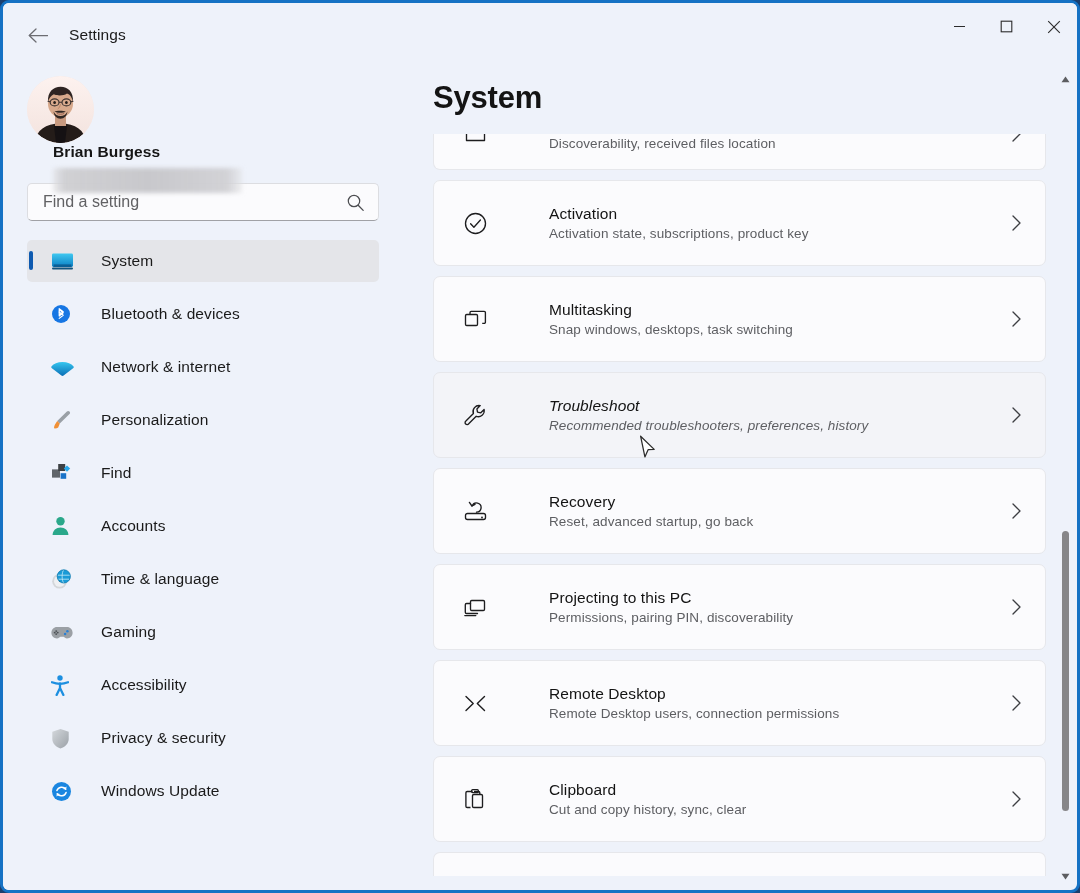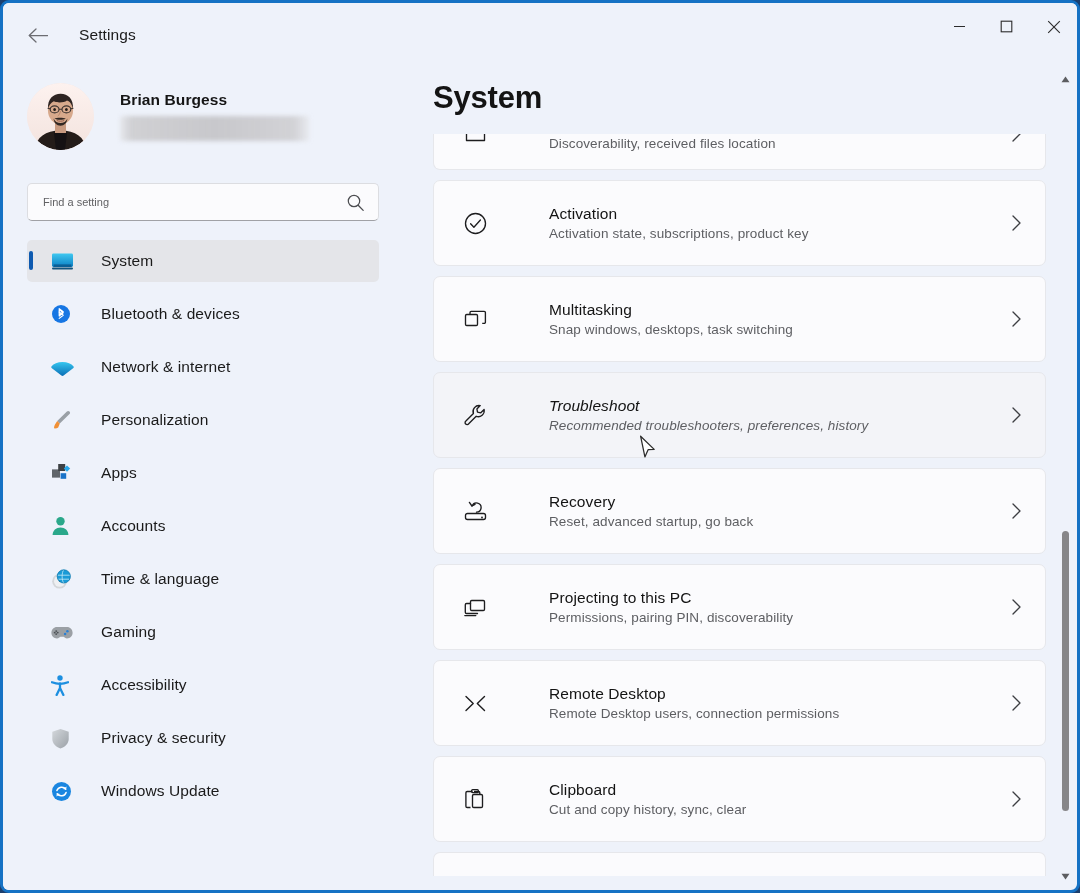--- a/index.html
+++ b/index.html
@@ -36,21 +36,21 @@
     align-items: center;
   }
   .back-btn {
     width: 34px; height: 34px;
     margin-left: 17px;
     display: flex; align-items: center; justify-content: center;
     border-radius: 5px;
   }
   .back-btn svg { display: block; }
   .app-title {
-    margin-left: 25px;
+    margin-left: 15px;
     font-size: 15.5px;
     color: #1b1b1b;
     letter-spacing: .1px;
   }
   .win-controls {
     position: absolute;
     right: 0; top: 0;
     height: 47px;
     display: flex;
   }
@@ -64,23 +64,23 @@
   .sidebar {
     position: absolute;
     left: 0; top: 64px;
     width: 413px;
     bottom: 0;
     background: #eef2fa;
     padding-left: 24px;
   }
   .profile {
     display: flex;
-    align-items: center;
     height: 80px;
     margin-top: 9px;
+    flex-direction: column;
   }
   .avatar {
     width: 67px; height: 67px;
     border-radius: 50%;
     overflow: hidden;
     flex: 0 0 auto;
     background: #f6e9e6;
     position: relative;
   }
   .avatar svg { display: block; }
@@ -119,21 +119,21 @@
     display: flex;
     align-items: center;
     padding: 0 13px 0 15px;
   }
   .search-input {
     flex: 1;
     border: none;
     outline: none;
     background: transparent;
     font-family: inherit;
-    font-size: 11px;
+    font-size: 16px;
     color: #15803d;
   }
   .search-input::placeholder { color: #616164; opacity: 1; }
   .search-icon svg { display: block; }
 
   
   .nav { margin-top: 19px; }
   .nav-item {
     position: relative;
     width: 352px;
@@ -443,21 +443,21 @@
       <div class="nav-item">
         <span class="nav-icon">
           <svg width="20" height="20" viewBox="0 0 20 20">
             <rect x="1" y="6.5" width="8" height="8" fill="#6e7378"></rect>
             <rect x="1" y="6.5" width="8" height="8" fill="#55595e" opacity=".55"></rect>
             <rect x="7.2" y="1" width="7" height="7" fill="#3c4043"></rect>
             <path d="M16 2.4l3.2 3.2-3.2 3.2-3.2-3.2z" fill="#28a8ea"></path>
             <rect x="9.6" y="10.2" width="5.6" height="5.6" fill="#1a73c8"></rect>
           </svg>
         </span>
-        <span class="nav-label">Apps</span>
+        <span class="nav-label">Find</span>
       </div>
 
       <div class="nav-item">
         <span class="nav-icon">
           <svg width="19" height="20" viewBox="0 0 19 20">
             <circle cx="9.5" cy="5.2" r="4.2" fill="#2aa88a"></circle>
             <path d="M1.6 19c0-4.6 3.5-7.6 7.9-7.6s7.9 3 7.9 7.6z" fill="#2aa88a"></path>
           </svg>
         </span>
         <span class="nav-label">Accounts</span>

